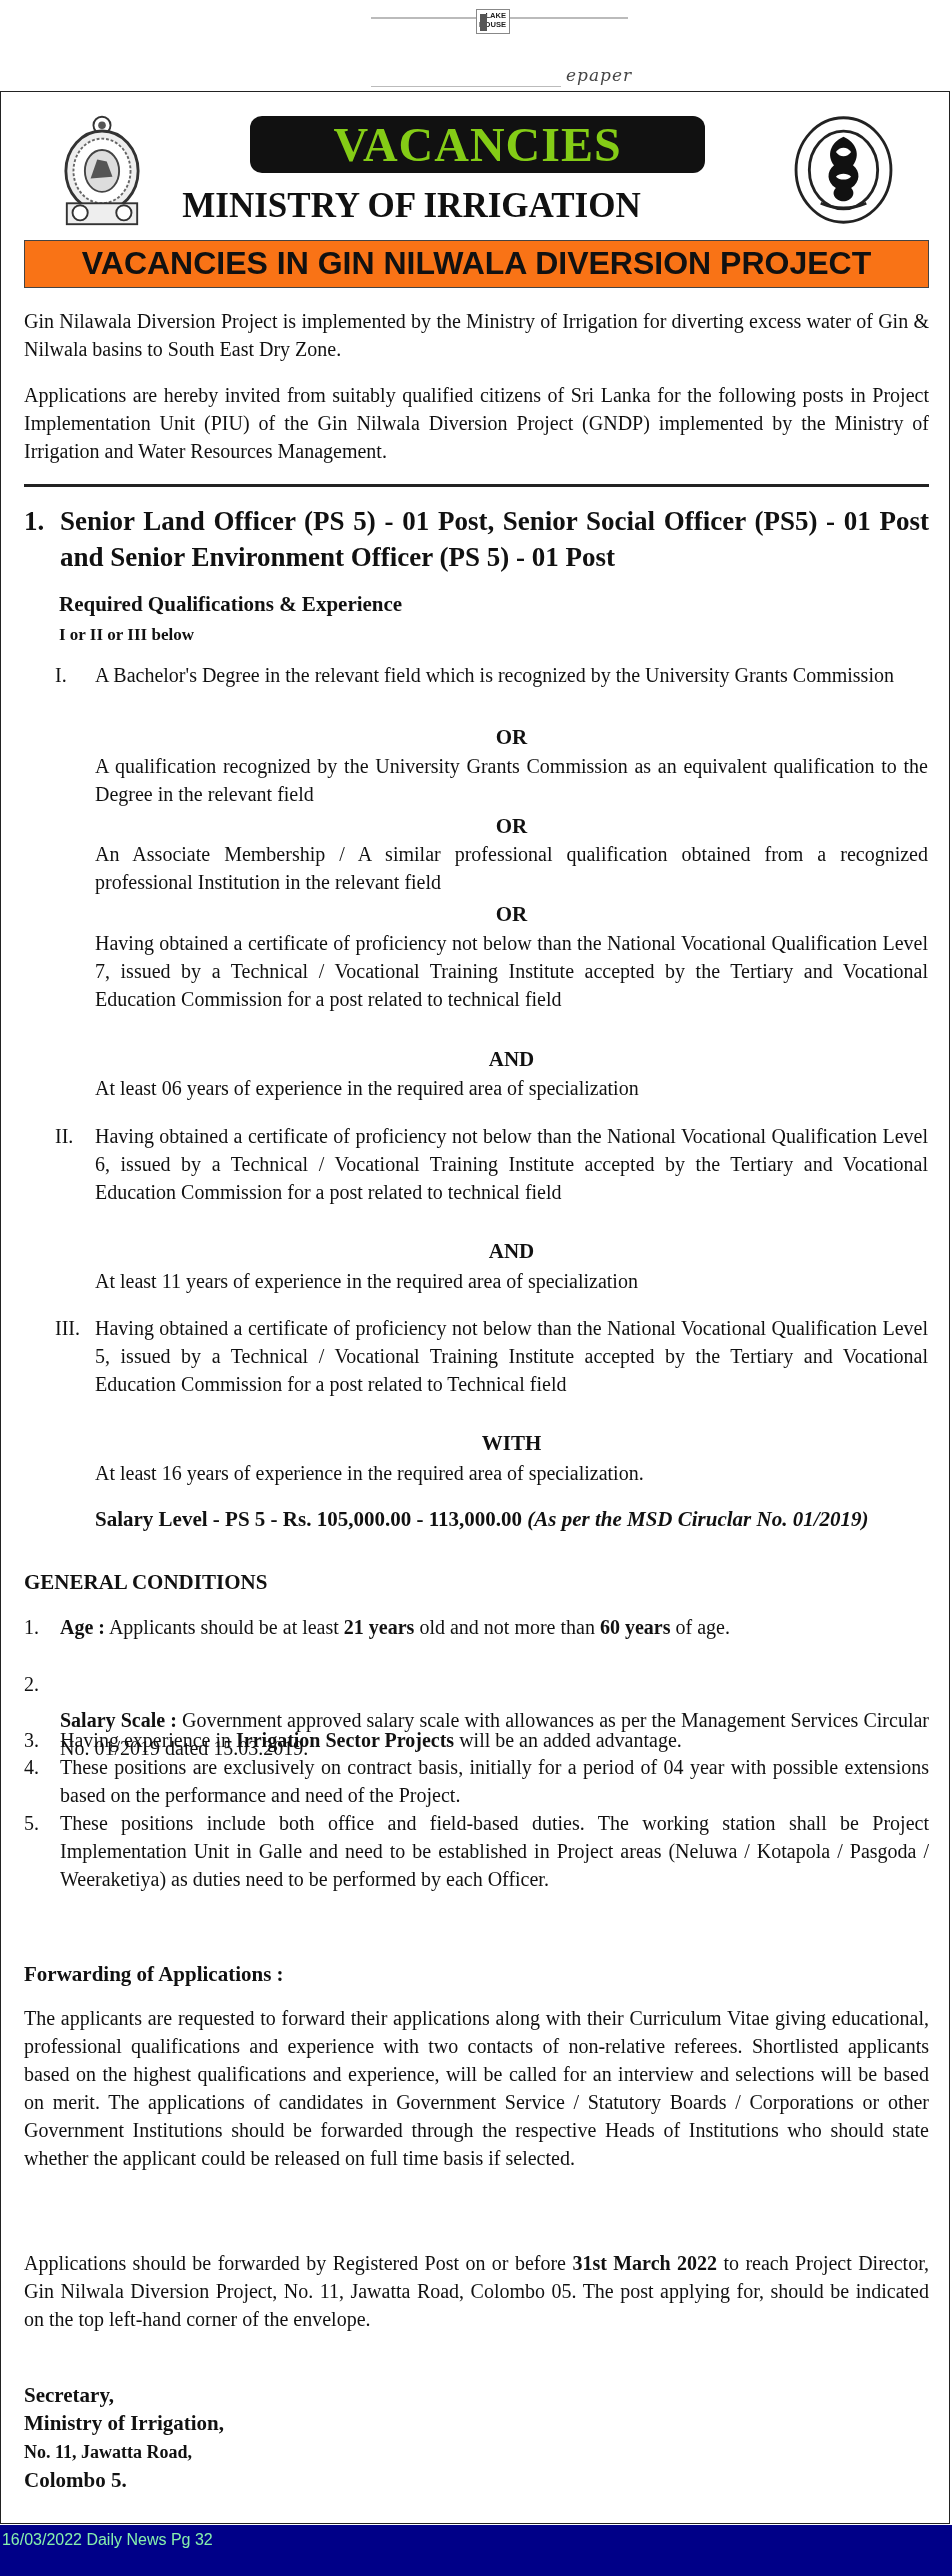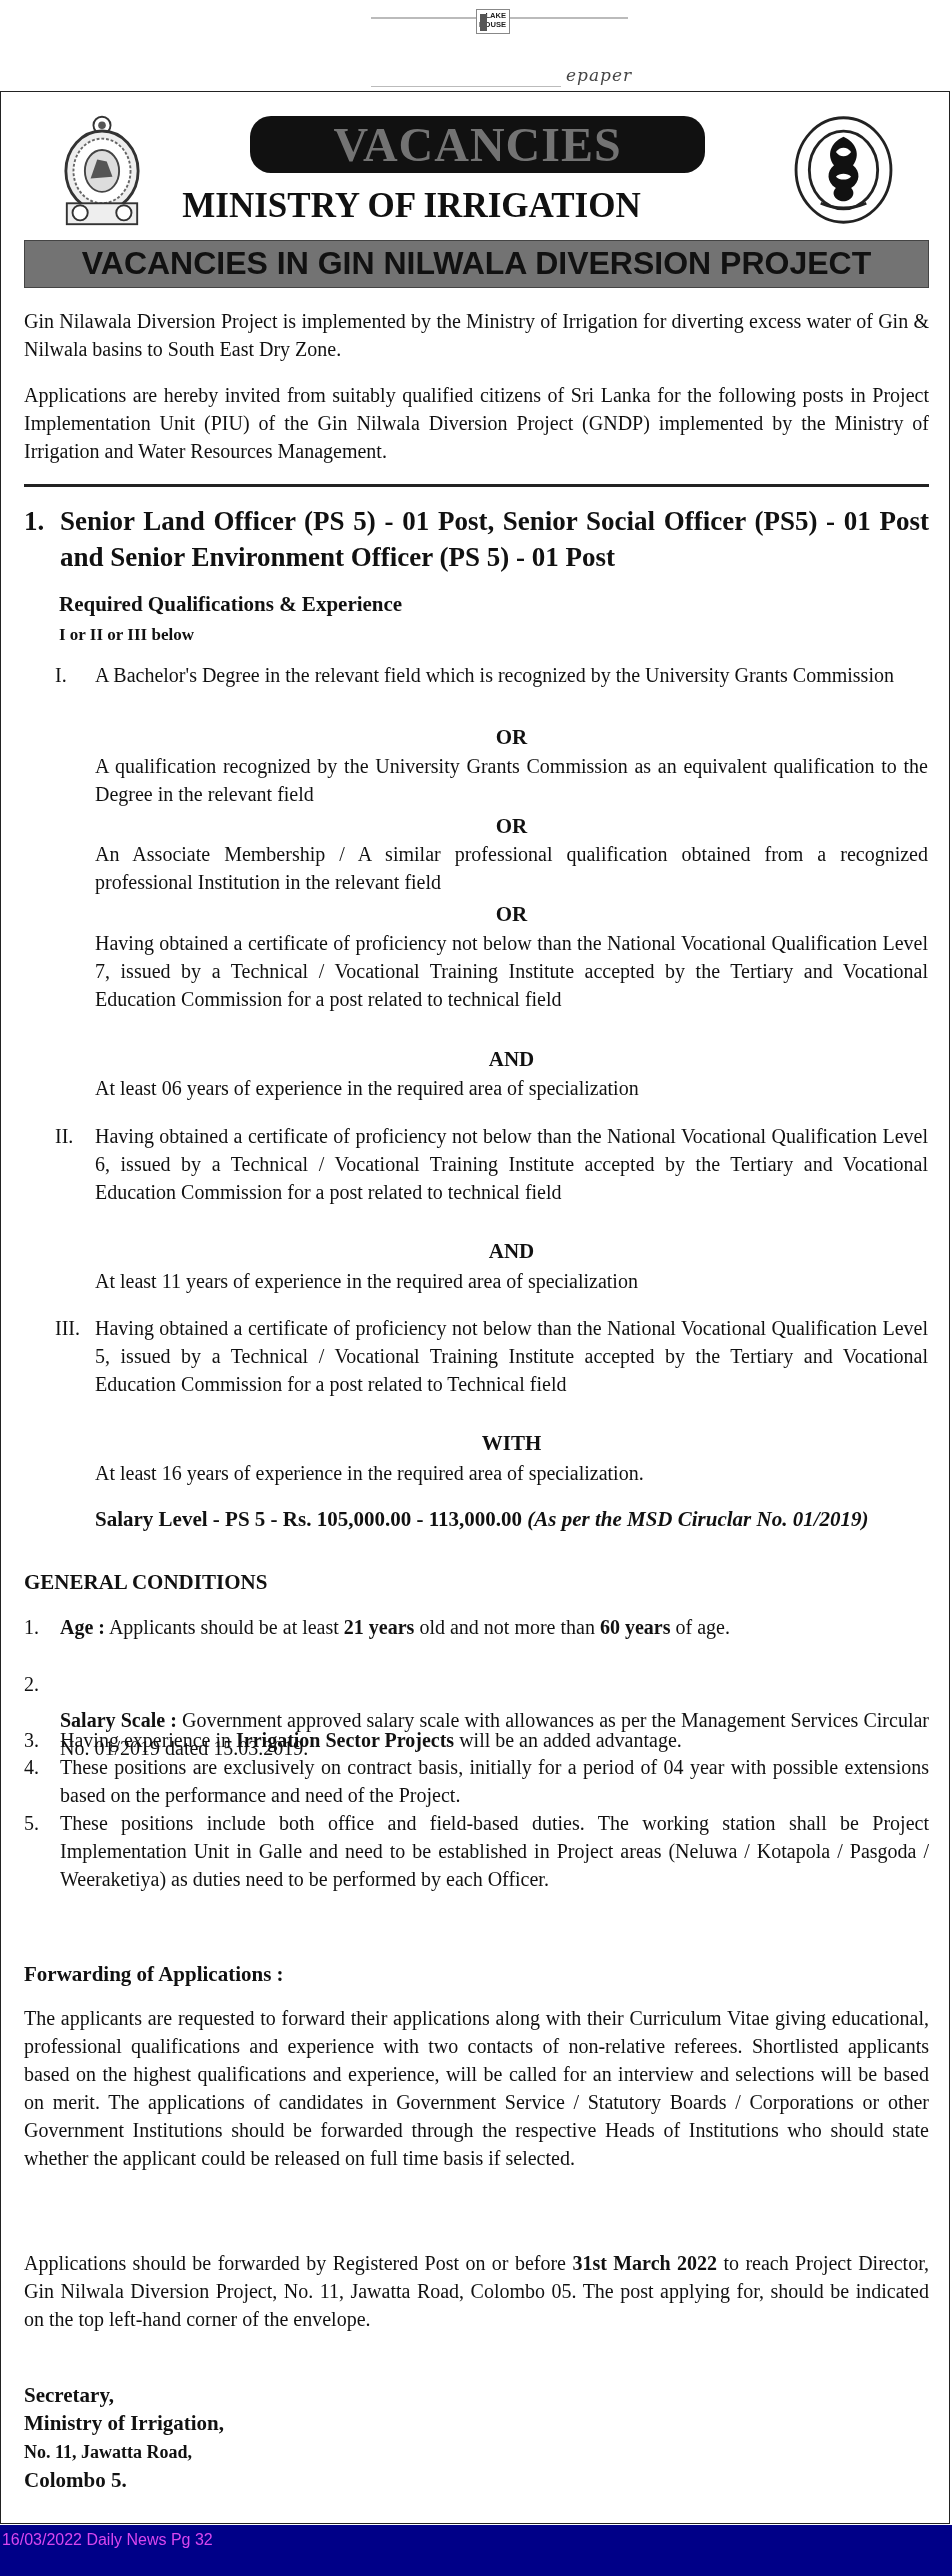--- a/index.html
+++ b/index.html
@@ -8,36 +8,36 @@
   .mast-inner { position:absolute; left:371px; top:7.6px; width:267px; height:76px; }
   .mast-line-top { position:absolute; left:0; top:9.5px; width:257px; height:1.9px; background:#bbb; }
   .mast-line-bot { position:absolute; left:0; top:78px; width:190px; height:1.9px; background:#bbb; }
   .lakehouse { position:absolute; left:105px; top:1.9px; width:34px; height:25px; border:1px solid #888; background:#fff; font-family:"Liberation Sans", sans-serif; font-size:7.6px; line-height:8.6px; font-weight:bold; text-align:right; padding:1.9px 2.9px 0 0; box-sizing:border-box; color:#222; }
   .lakehouse .tower { position:absolute; left:2.9px; top:3.8px; width:6.7px; height:17px; background:#555; }
   .daily-title { position:absolute; left:0; top:17px; font-family:"DejaVu Serif", serif; font-size:44px; font-weight:bold; letter-spacing:-1px; color:#111; text-shadow:1.9px 1.9px 0 #888; white-space:nowrap; font-style:italic; }
   .epaper { position:absolute; left:195px; top:57px; font-family:"DejaVu Serif", serif; font-style:italic; font-size:17px; color:#444; letter-spacing:1px; }
   .frame { position:absolute; left:0; top:91px; width:950px; height:2433px; border:1.9px solid #222; box-sizing:border-box; background:#fff; }
   .emblem-left { position:absolute; left:59px; top:112px; width:86px; height:116px; }
   .emblem-right { position:absolute; left:792px; top:114px; width:103px; height:112px; }
-  .vac-pill { position:absolute; left:250px; top:116px; width:455px; height:57px; background:#111; border-radius:21px; color:#737373; text-align:center; font-family:"Liberation Serif", serif; font-weight:bold; font-size:48px; line-height:57px; letter-spacing:1px; }
+  .vac-pill { position:absolute; left:250px; top:116px; width:455px; height:57px; background:#111; border-radius:12px; color:#84cc16; text-align:center; font-family:"Liberation Serif", serif; font-weight:bold; font-size:48px; line-height:57px; letter-spacing:1px; }
   .ministry { position:absolute; left:0; top:185px; width:823px; text-align:center; font-family:"Liberation Serif", serif; font-weight:bold; font-size:35px; line-height:42px; }
-  .project-bar { position:absolute; left:24px; top:240px; width:905px; height:48px; background:#737373; border:1.9px solid #444; box-sizing:border-box; text-align:center; font-family:"Liberation Sans", sans-serif; font-weight:bold; font-size:32px; line-height:44px; letter-spacing:0px; transform-origin:center; }
+  .project-bar { position:absolute; left:24px; top:240px; width:905px; height:48px; background:#f97316; border:1.9px solid #444; box-sizing:border-box; text-align:center; font-family:"Liberation Sans", sans-serif; font-weight:bold; font-size:32px; line-height:44px; letter-spacing:0px; transform-origin:center; }
   .p { position:absolute; left:24px; width:905px; font-size:20px; line-height:28px; text-align:justify; }
   .p.ind { left:95px; width:833px; }
   .hr { position:absolute; left:24px; top:484px; width:905px; height:2.9px; background:#222; }
   .post-title { position:absolute; left:24px; top:503px; width:905px; font-weight:bold; font-size:27px; line-height:36px; }
   .post-title .num { position:absolute; left:0; top:0; }
   .post-title .txt { position:absolute; left:36px; width:869px; text-align:justify; }
   .bold { font-weight:bold; }
   .center-word { position:absolute; left:95px; width:833px; text-align:center; font-weight:bold; font-size:21px; line-height:27px; }
   .roman { position:absolute; left:55px; font-size:20px; line-height:28px; }
   .cond-num { position:absolute; left:24px; font-size:20px; line-height:28px; }
   .cond-txt { position:absolute; left:60px; width:869px; font-size:20px; line-height:28px; text-align:justify; }
   .footer-bar { position:absolute; left:0; top:2525px; width:952px; height:51px; background:#000088; }
-  .footer-text { position:absolute; left:1.9px; top:5.7px; font-family:"Liberation Sans", sans-serif; font-size:16px; color:#d946ef; }
+  .footer-text { position:absolute; left:1.9px; top:5.7px; font-family:"Liberation Sans", sans-serif; font-size:16px; color:#86efac; }
 </style>
 </head>
 <body>
 
 <div class="masthead">
   <div class="mast-inner">
     <div class="mast-line-top"></div>
     <div class="lakehouse">
       <span class="tower"></span>
       <span>LAKE HOUSE</span>

